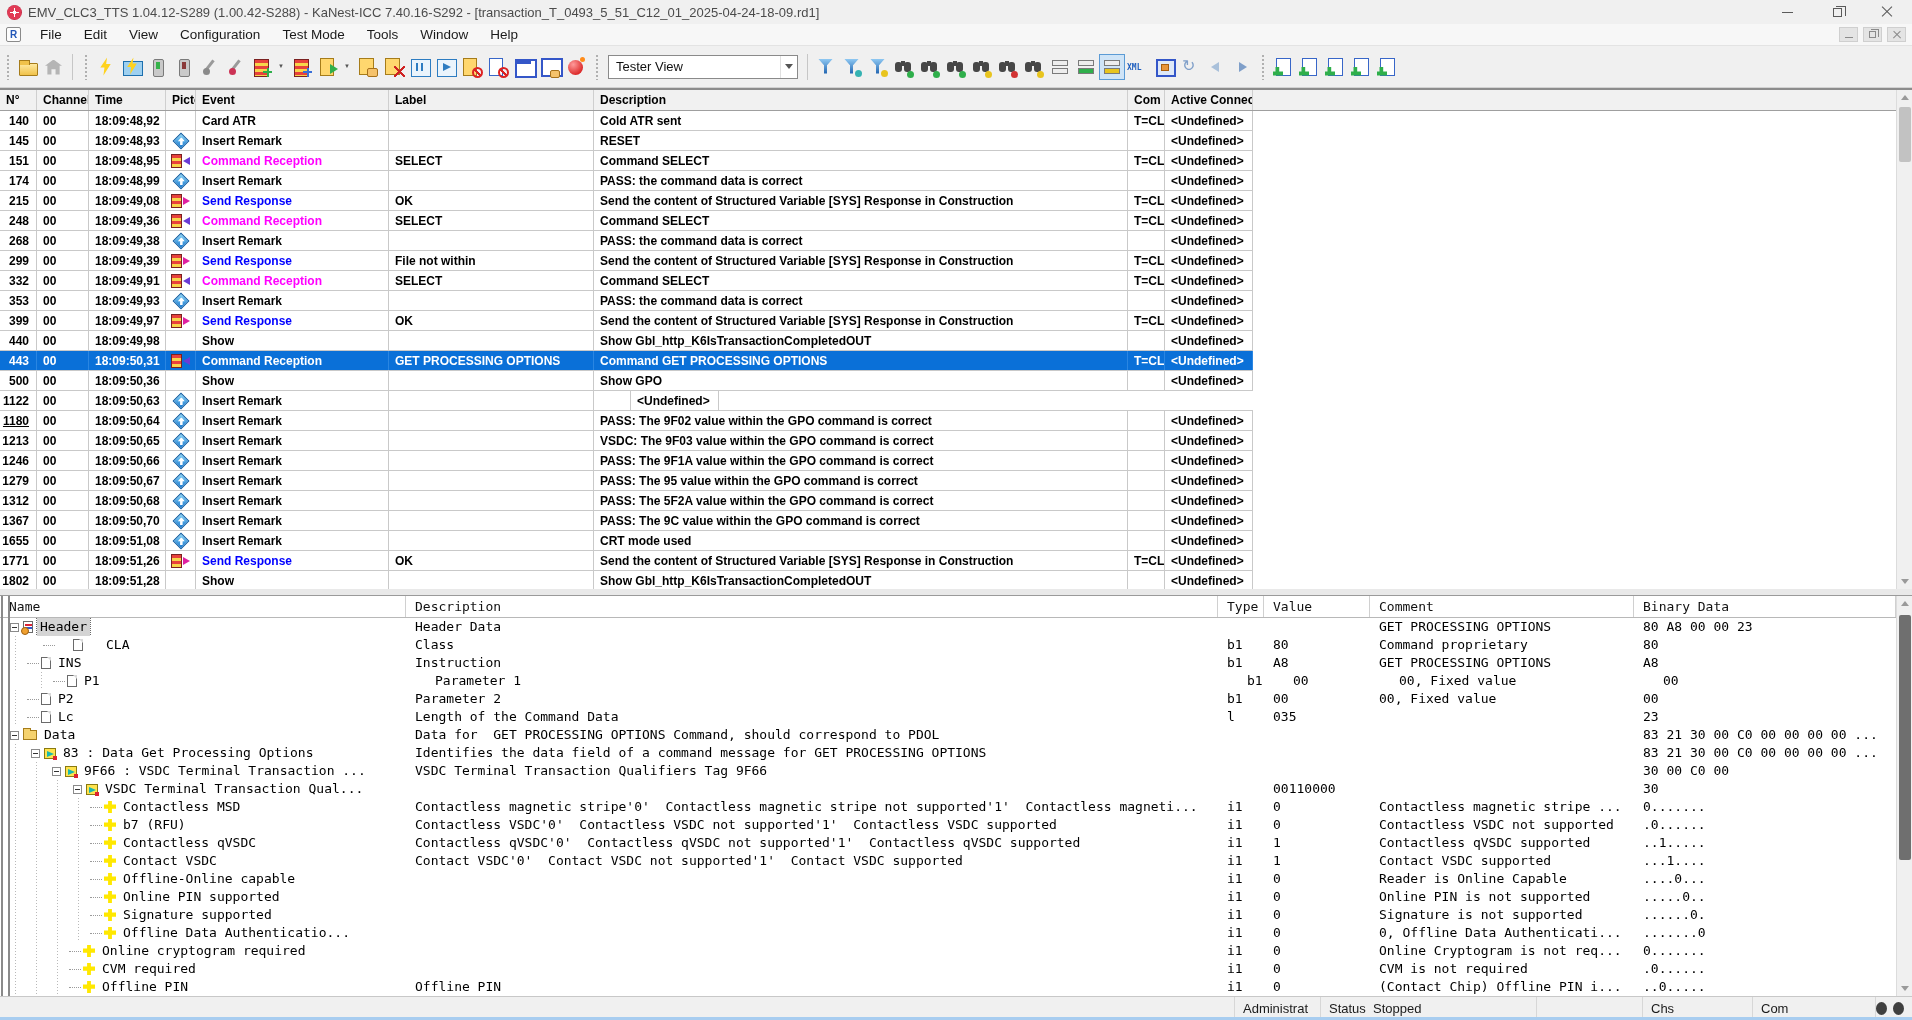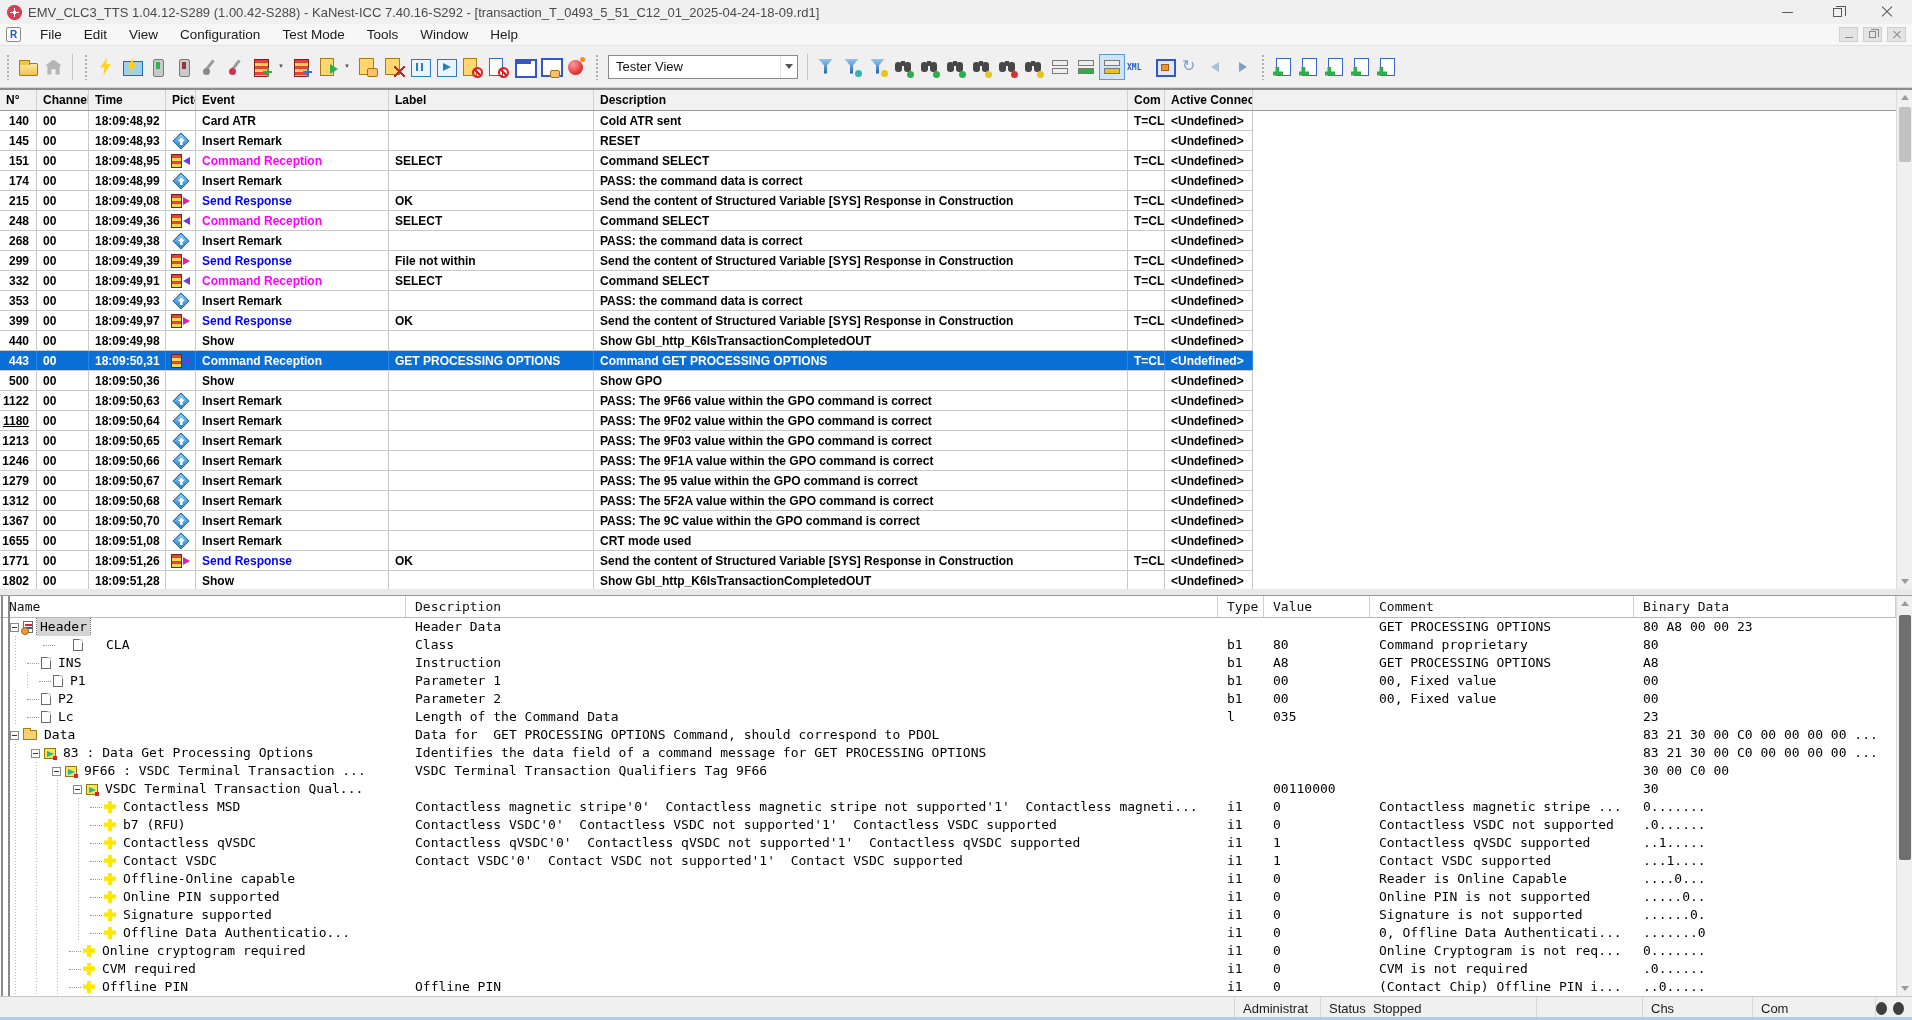--- a/index.html
+++ b/index.html
@@ -603,21 +603,20 @@
         <div class="cell c-num" style="width: 37px;">1122</div>
         <div class="cell" style="width: 52px;">00</div>
         <div class="cell" style="width: 77px;">18:09:50,63</div>
         <div class="cell c-picto" style="width: 30px;">
           <span class="p-remark">
             <i></i>
           </span>
         </div>
         <div class="cell" style="width: 193px;">Insert Remark</div>
         <div class="cell" style="width: 205px;"></div>
-        <div class="cell" style="width: 534px;">PASS: The 9F66 value within the GPO command is correct</div>
         <div class="cell" style="width: 37px;"></div>
         <div class="cell" style="width: 88px;">&lt;Undefined&gt;</div>
       </div>
       <div class="tr">
         <div class="cell c-num" style="width: 37px; text-decoration: underline;">1180</div>
         <div class="cell" style="width: 52px;">00</div>
         <div class="cell" style="width: 77px;">18:09:50,64</div>
         <div class="cell c-picto" style="width: 30px;">
           <span class="p-remark">
             <i></i>
@@ -633,21 +632,21 @@
         <div class="cell c-num" style="width: 37px;">1213</div>
         <div class="cell" style="width: 52px;">00</div>
         <div class="cell" style="width: 77px;">18:09:50,65</div>
         <div class="cell c-picto" style="width: 30px;">
           <span class="p-remark">
             <i></i>
           </span>
         </div>
         <div class="cell" style="width: 193px;">Insert Remark</div>
         <div class="cell" style="width: 205px;"></div>
-        <div class="cell" style="width: 534px;">PASS: The 9F03 value within the GPO command is correct</div>
+        <div class="cell" style="width: 534px;">VSDC: The 9F03 value within the GPO command is correct</div>
         <div class="cell" style="width: 37px;"></div>
         <div class="cell" style="width: 88px;">&lt;Undefined&gt;</div>
       </div>
       <div class="tr">
         <div class="cell c-num" style="width: 37px;">1246</div>
         <div class="cell" style="width: 52px;">00</div>
         <div class="cell" style="width: 77px;">18:09:50,66</div>
         <div class="cell c-picto" style="width: 30px;">
           <span class="p-remark">
             <i></i>
@@ -785,21 +784,21 @@
       </div>
       <div class="drow">
         <div class="dcell namecell" style="width: 406px; padding-left: 6px;"><span class="t-guide"></span><span class="t-dash"></span><span class="ticon ti-page"></span><span class="tname">INS</span></div>
         <div class="dcell" style="width: 812px;">Instruction</div>
         <div class="dcell" style="width: 46px;">b1</div>
         <div class="dcell" style="width: 106px;">A8</div>
         <div class="dcell" style="width: 264px;">GET PROCESSING OPTIONS</div>
         <div class="dcell mono" style="width: 262px;">A8</div>
       </div>
       <div class="drow">
-        <div class="dcell namecell" style="width: 406px; padding-left: 18px;"><span class="t-guide"></span><span class="t-dash"></span><span class="ticon ti-page"></span><span class="tname">P1</span></div>
+        <div class="dcell namecell" style="width: 406px; padding-left: 12px; margin-left: 20px;"><span class="t-guide"></span><span class="t-dash"></span><span class="ticon ti-page"></span><span class="tname">P1</span></div>
         <div class="dcell" style="width: 812px;">Parameter 1</div>
         <div class="dcell" style="width: 46px;">b1</div>
         <div class="dcell" style="width: 106px;">00</div>
         <div class="dcell" style="width: 264px;">00, Fixed value</div>
         <div class="dcell mono" style="width: 262px;">00</div>
       </div>
       <div class="drow">
         <div class="dcell namecell" style="width: 406px; padding-left: 6px;"><span class="t-guide"></span><span class="t-dash"></span><span class="ticon ti-page"></span><span class="tname">P2</span></div>
         <div class="dcell" style="width: 812px;">Parameter 2</div>
         <div class="dcell" style="width: 46px;">b1</div>

